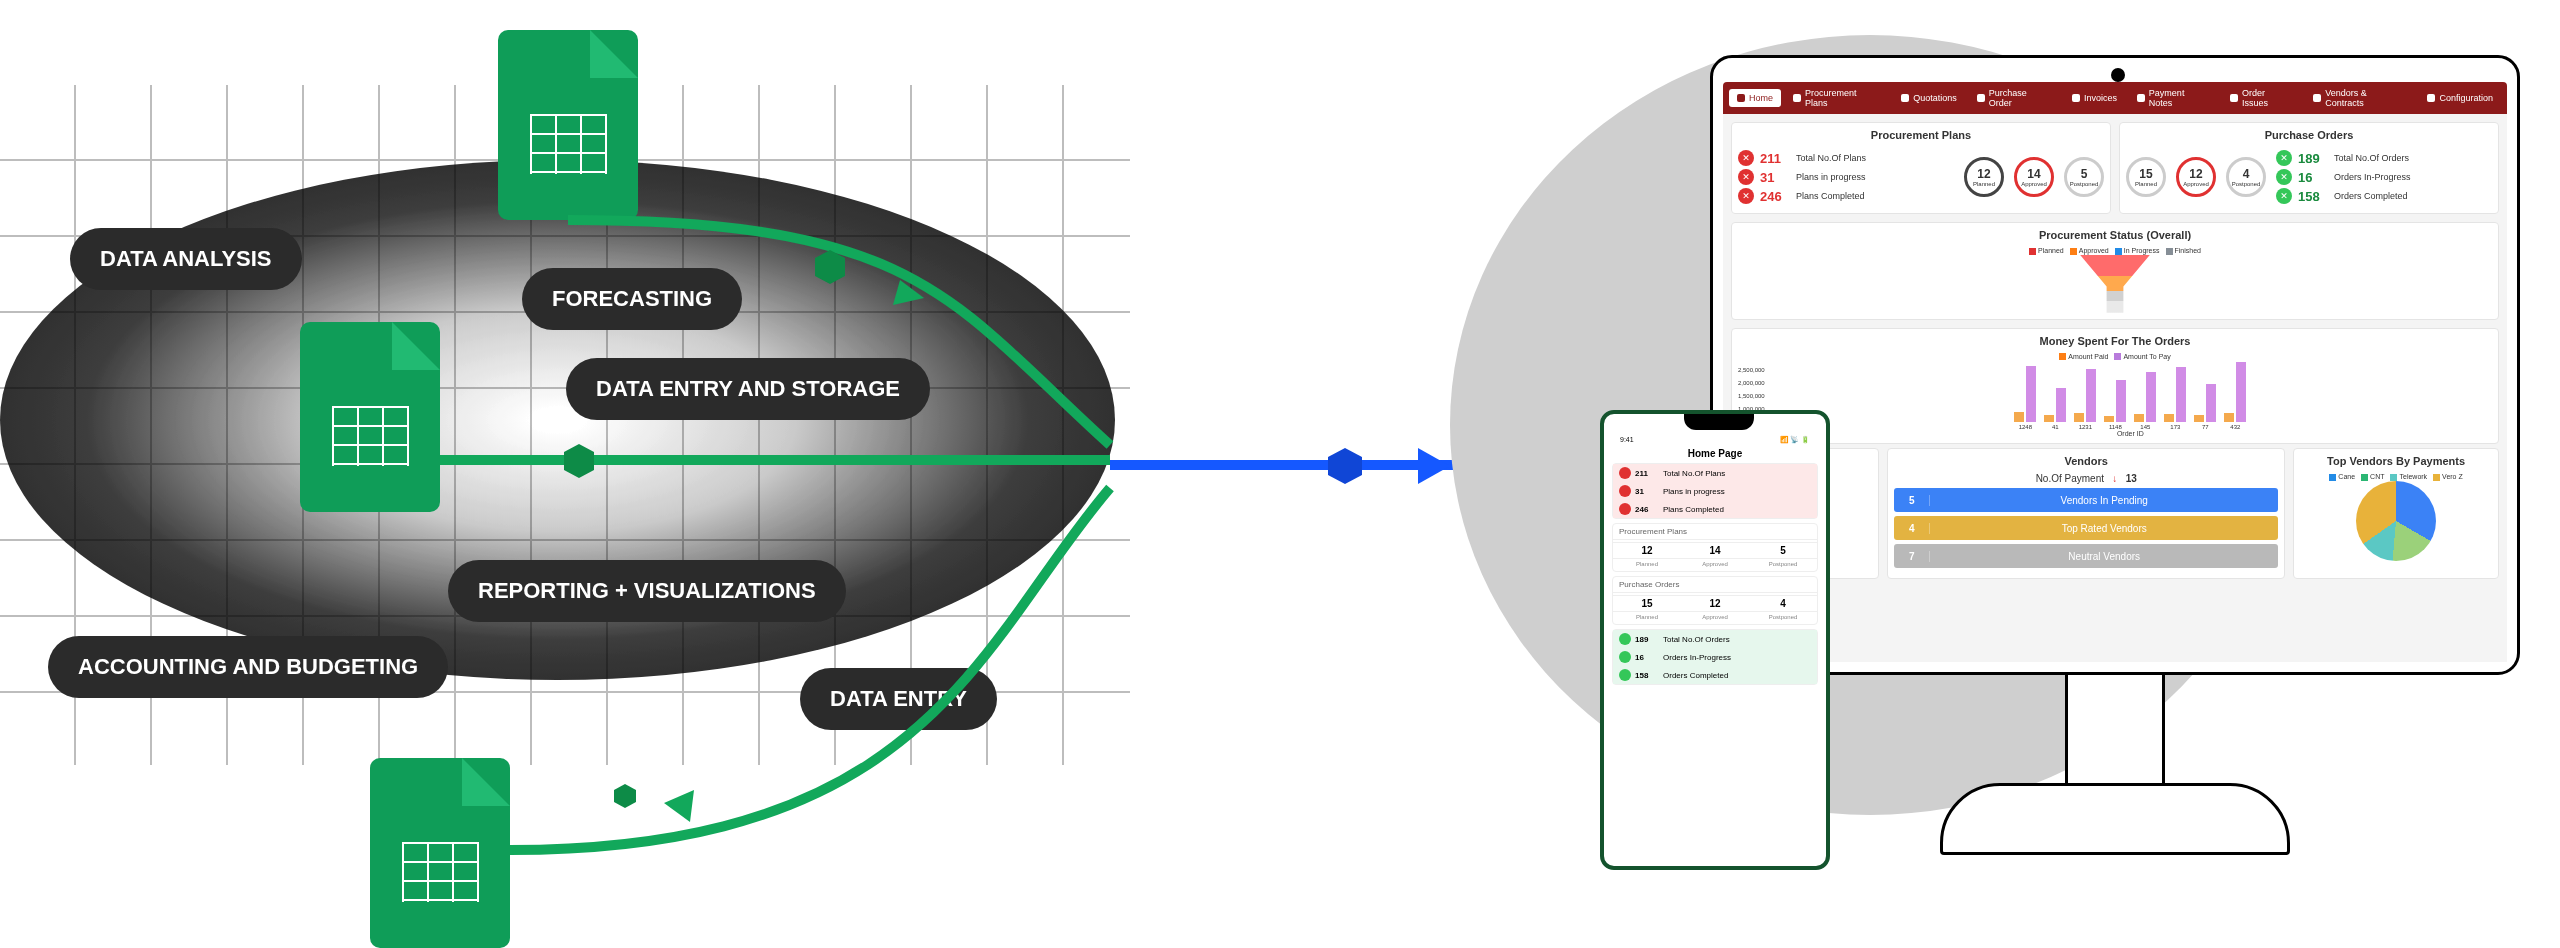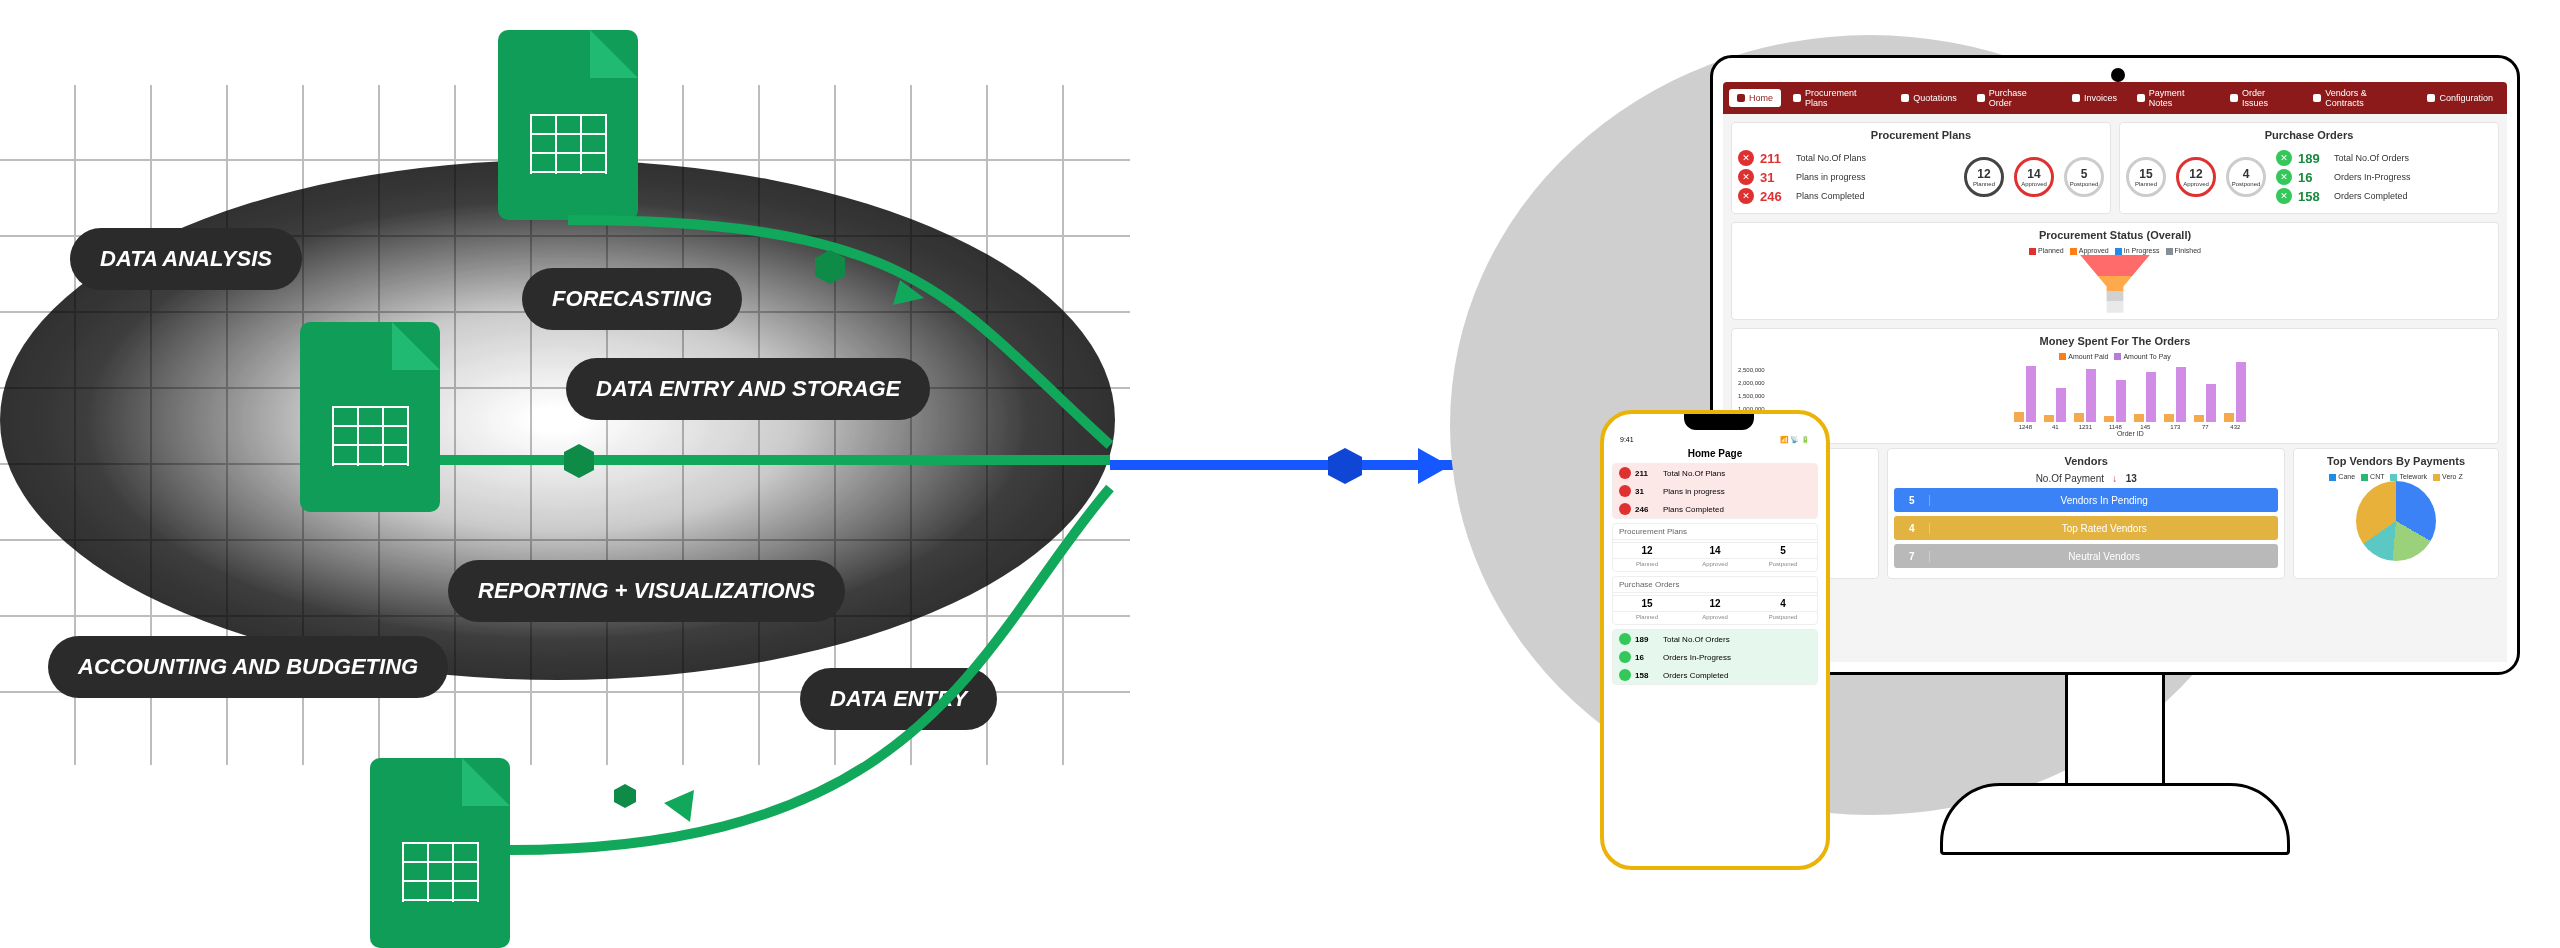--- a/index.html
+++ b/index.html
@@ -9,21 +9,21 @@
   
   .left-grid{position:absolute;left:0;top:85px;width:1130px;height:680px;}
   .left-grid .gridlines{position:absolute;inset:0;background:
     repeating-linear-gradient(to bottom,transparent 0 74px,#bdbdbd 74px 76px),
     repeating-linear-gradient(to right,transparent 0 74px,#bdbdbd 74px 76px);}
   .left-ellipse{position:absolute;left:0;top:160px;width:1115px;height:520px;border-radius:50%;
     background:radial-gradient(ellipse at center,#fafafa 0%,#bfbfbf 30%,#2f2f2f 60%,#000 100%);
     filter:contrast(110%);
     mix-blend-mode:multiply;opacity:.9;}
 
-  .bubble-label{position:absolute;padding:18px 30px;border-radius:999px;background:#2b2b2b;color:#fff;font-weight:700;font-size:22px;white-space:nowrap;font-style:italic;}
+  .bubble-label{position:absolute;padding:18px 30px;border-radius:999px;background:#2b2b2b;color:#fff;font-weight:700;font-size:22px;white-space:nowrap;}
 
   
   .sheet-icon{position:absolute;width:140px;height:190px;}
   .sheet-body{position:absolute;inset:0;background:#0f9d58;border-radius:10px;}
   .sheet-ear{position:absolute;top:0;right:0;width:48px;height:48px;background:#21ba72;clip-path:polygon(0 0,100% 100%,0 100%);border-top-right-radius:10px;}
   .sheet-grid{position:absolute;left:32px;top:84px;width:76px;height:60px;}
   .sheet-grid .row{position:absolute;left:0;right:0;height:2px;background:#fff;}
   .sheet-grid .col{position:absolute;top:0;bottom:0;width:2px;background:#fff;}
 
   
@@ -33,21 +33,21 @@
   .right-ellipse{position:absolute;left:1450px;top:35px;width:840px;height:780px;border-radius:50%;background:#cfcfcf;}
 
   
   .monitor{position:absolute;left:1710px;top:55px;width:810px;height:840px;}
   .monitor-bezel{position:absolute;left:0;top:0;width:810px;height:620px;border:3px solid #000;border-radius:22px;background:#fff;overflow:hidden;}
   .monitor-neck{position:absolute;left:355px;top:620px;width:100px;height:110px;border-left:3px solid #000;border-right:3px solid #000;background:#fff;}
   .monitor-foot{position:absolute;left:230px;top:728px;width:350px;height:72px;border:3px solid #000;border-radius:60px 60px 4px 4px;background:#fff;}
   .monitor-cam{position:absolute;left:398px;top:10px;width:14px;height:14px;border-radius:50%;background:#000;}
 
   
-  .phone{position:absolute;left:1600px;top:410px;width:230px;height:460px;border:4px solid #eab308;border-radius:32px;background:#fff;overflow:hidden;}
+  .phone{position:absolute;left:1600px;top:410px;width:230px;height:460px;border:4px solid #14532d;border-radius:14px;background:#fff;overflow:hidden;}
   .phone-notch{position:absolute;left:80px;top:0;width:70px;height:16px;background:#000;border-radius:0 0 12px 12px;}
 
   
   .dash{position:absolute;inset:24px 10px 10px;}
   .topbar{height:32px;background:#8c1a1a;border-radius:4px 4px 0 0;display:flex;align-items:center;gap:4px;padding:0 6px;color:#fff;font-size:9px;}
   .topbar .tab{padding:4px 8px;border-radius:3px;display:flex;align-items:center;gap:4px;}
   .topbar .tab.active{background:#fff;color:#8c1a1a;}
   .topbar .tab .dot{width:8px;height:8px;background:#fff;border-radius:2px;}
   .topbar .tab.active .dot{background:#8c1a1a;}
 

